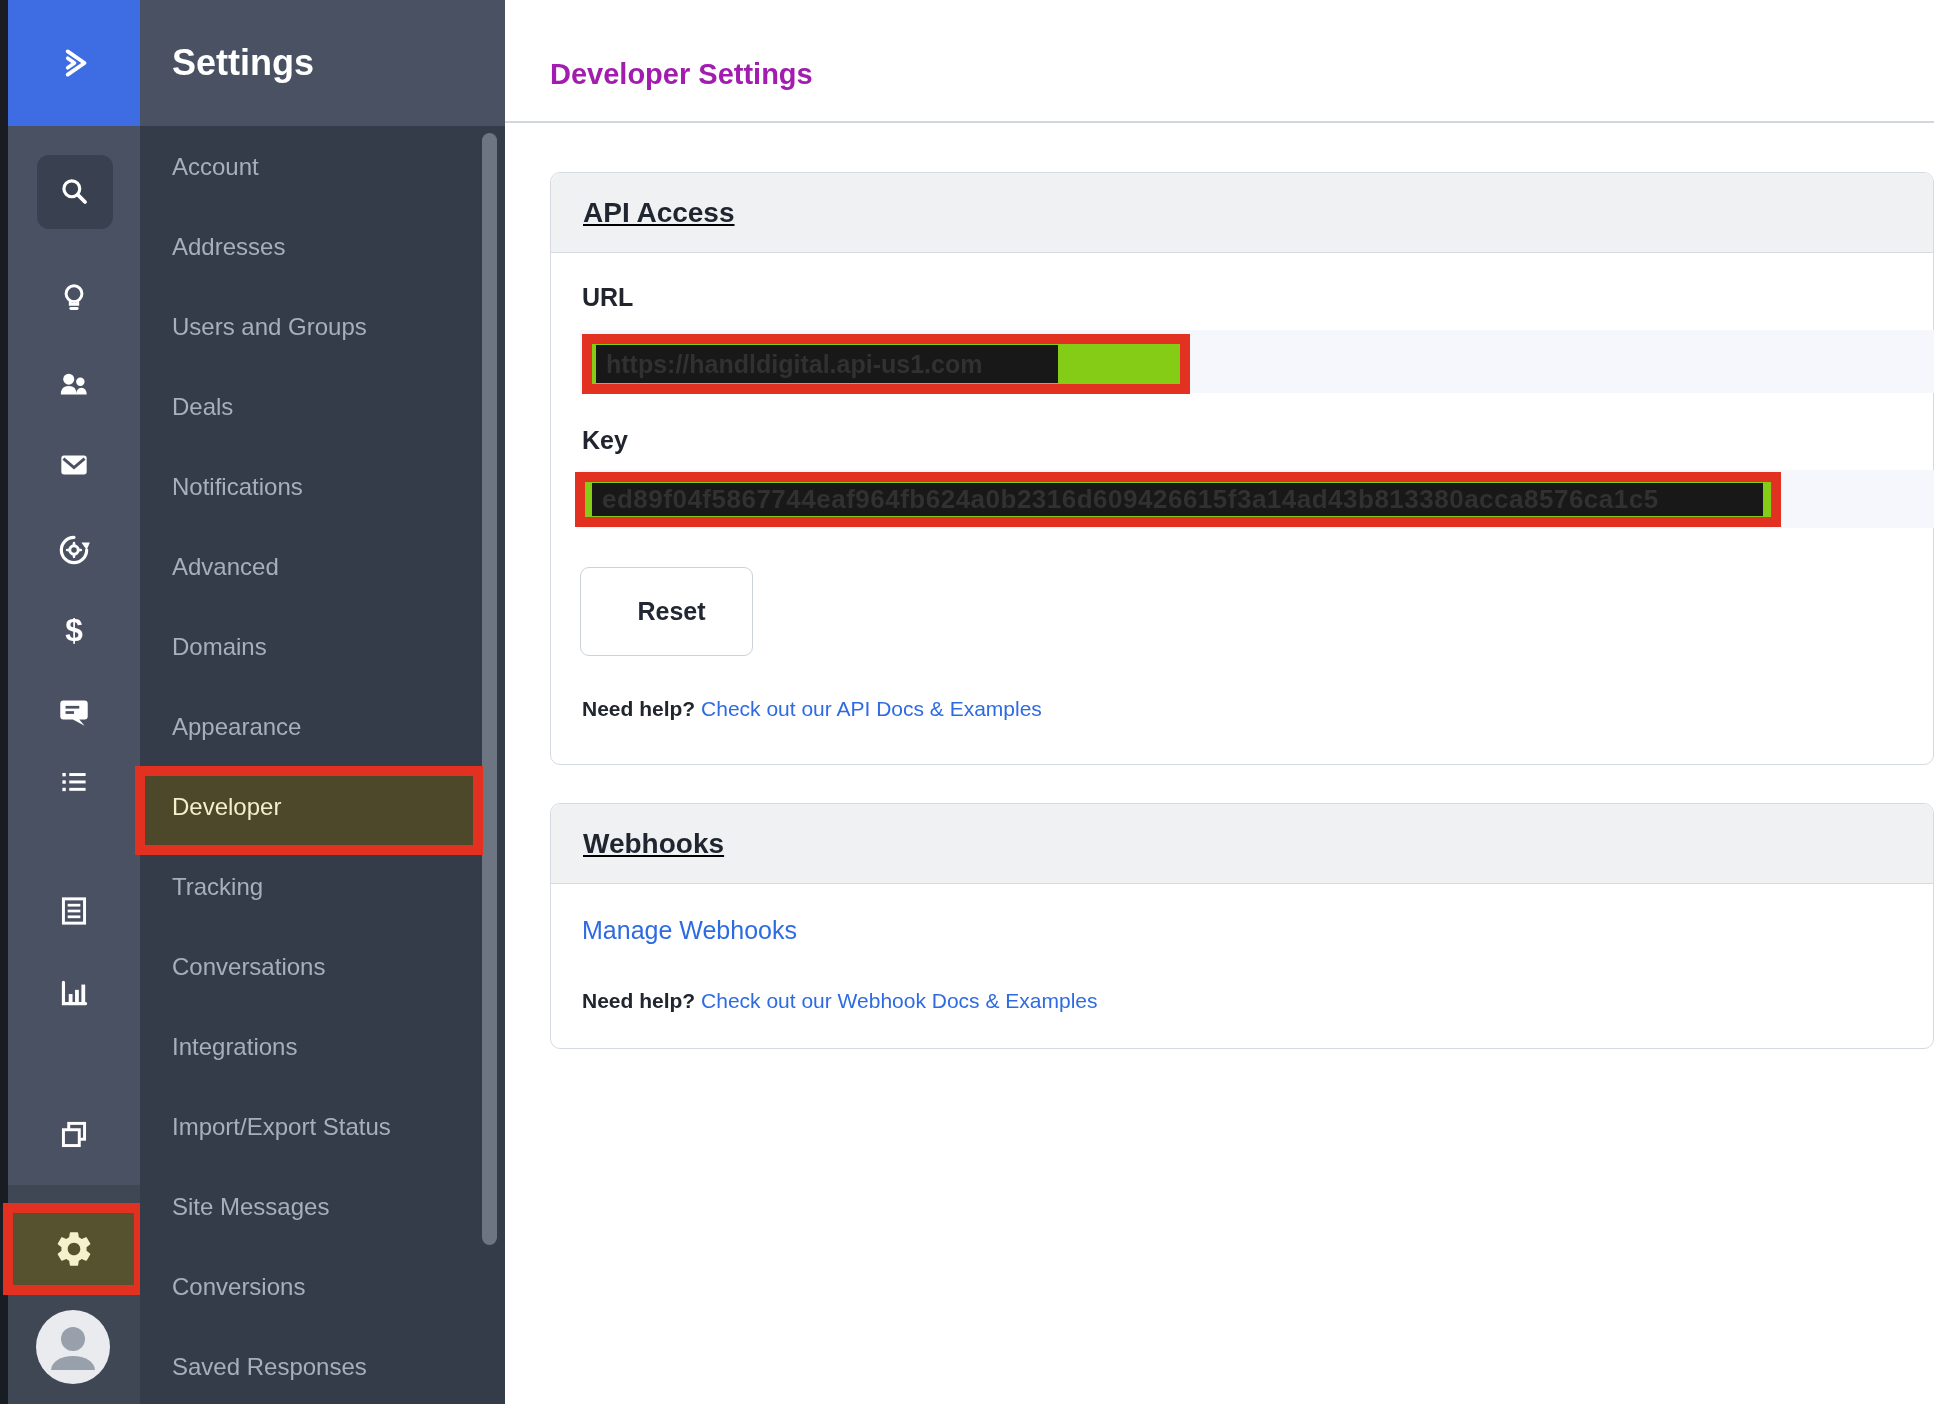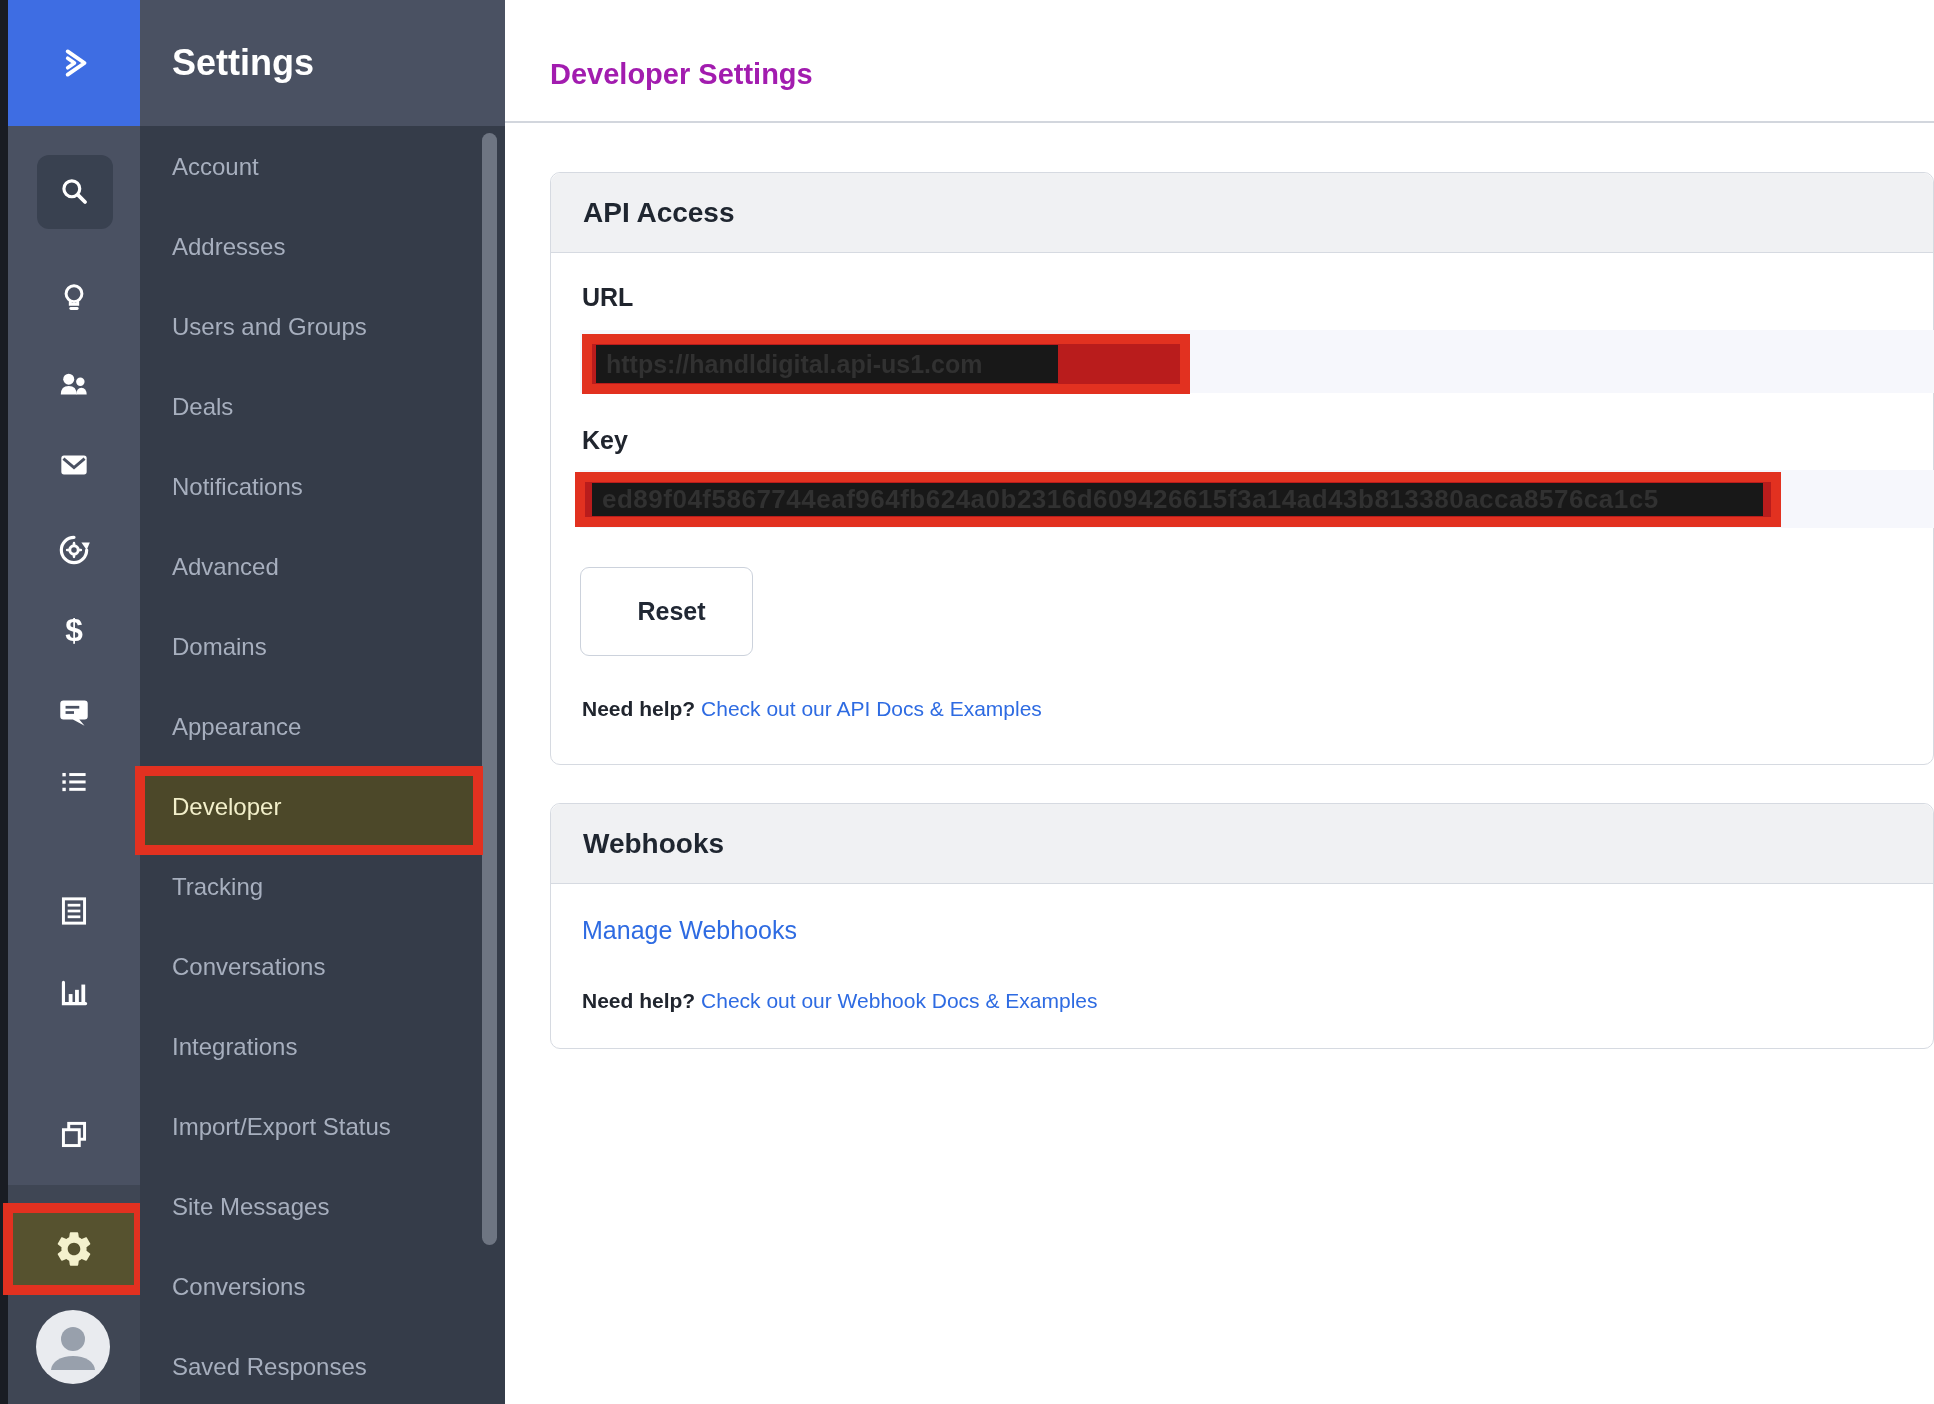--- a/index.html
+++ b/index.html
@@ -38,36 +38,36 @@
     position:absolute;z-index:1;left:-5px;top:-1px;width:348px;height:89px;
     border:10px solid #e23120;background:#4c4829;box-sizing:border-box;
   }
   #sidebar-scrollbar{left:482px;top:133px;width:15px;height:1112px;background:#6e7582;border-radius:8px;cursor:pointer;}
 
   
   #content{left:505px;top:0;width:1429px;height:1404px;background:#ffffff;}
   #page-title{left:550px;top:58px;font-size:29px;font-weight:700;color:#a21caf;}
   #top-divider{left:505px;top:121px;width:1429px;height:2px;background:#d2d6dd;}
 
-  .panel{border:1px solid #d6dae1;border-radius:10px;background:#ffffff;}
+  .panel{border:1px solid #d6dae1;border-radius:10px;background:#ffffff;text-decoration:underline;}
   .panel-header{height:79px;background:#f0f1f3;border-bottom:1px solid #d6dae1;border-radius:10px 10px 0 0;display:flex;align-items:center;}
   .panel-title{font-size:28px;font-weight:700;color:#1f2630;padding-left:32px;}
 
   #api-panel{left:550px;top:172px;width:1384px;height:593px;}
   #webhooks-panel{left:550px;top:803px;width:1384px;height:246px;}
 
   .field-label{font-size:25px;font-weight:700;color:#20252e;}
   #url-label{left:582px;top:283px;}
   #key-label{left:582px;top:426px;}
 
   .field-band{background:#f6f7fc;cursor:text;}
   #url-field{left:580px;top:330px;width:1354px;height:63px;}
   #key-field{left:580px;top:470px;width:1354px;height:58px;}
 
-  .redact{border:10px solid #e23120;background:#b91c1c;display:flex;align-items:stretch;}
+  .redact{border:10px solid #e23120;background:#84cc16;display:flex;align-items:stretch;}
   .redact .black{
     background:#181818;color:#313131;font-weight:700;
     display:flex;align-items:center;padding-left:10px;
     overflow:hidden;white-space:nowrap;
   }
   #url-redact{left:582px;top:334px;width:608px;height:60px;}
   #url-redact .black{margin:1px 0 1px 4px;width:452px;font-size:25px;}
   #key-redact{left:575px;top:472px;width:1206px;height:55px;}
   #key-redact .black{margin:1px 8px 1px 7px;flex:1;font-size:26px;letter-spacing:.5px;}
 

